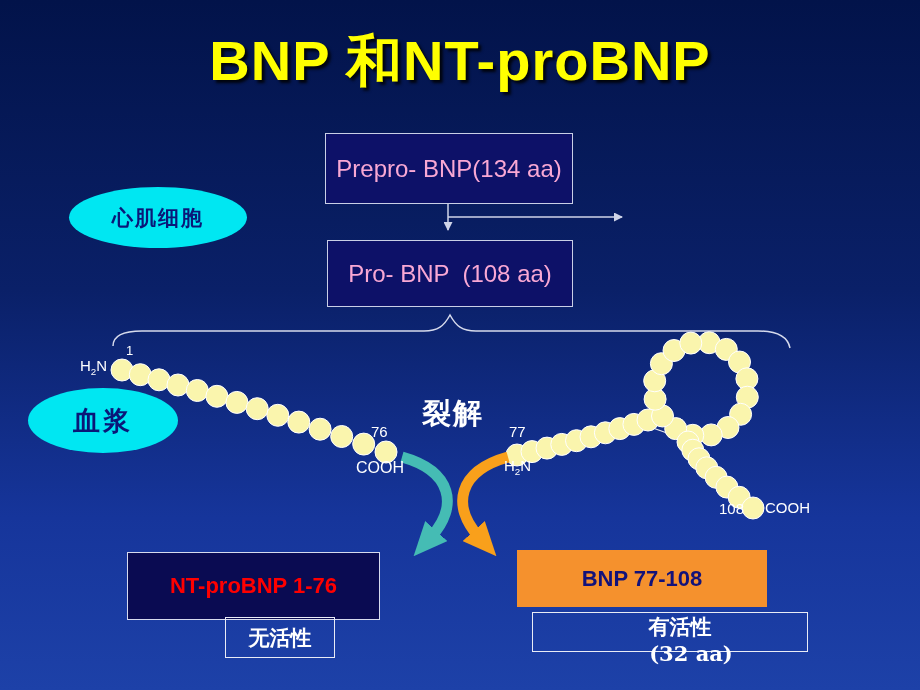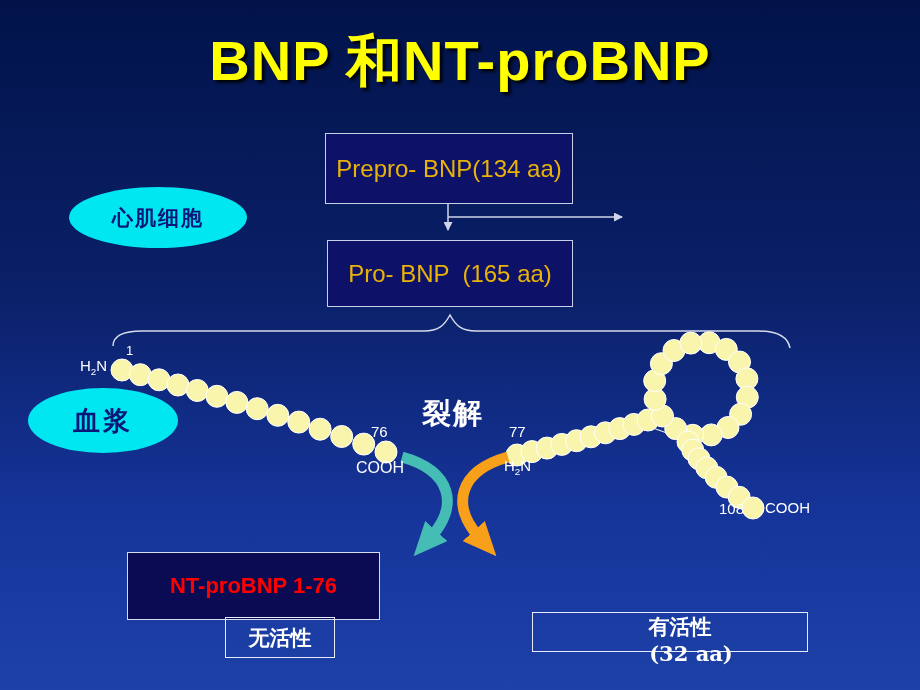--- a/index.html
+++ b/index.html
@@ -9,21 +9,21 @@
     font-family:"Liberation Sans",sans-serif;
   }
   .abs{position:absolute;}
   .title{
     top:24px;left:0;width:920px;text-align:center;
     font-size:56px;font-weight:bold;color:#ffff00;letter-spacing:1px;
     text-shadow:3px 3px 3px rgba(0,0,0,0.85);
   }
   .box{
     position:absolute;display:flex;align-items:center;justify-content:center;
-    border:1.5px solid #c9cfe6;background:#0d1168;color:#eab308;
+    border:1.5px solid #c9cfe6;background:#0d1168;color:#f9a8d4;
     white-space:pre;box-sizing:border-box;
   }
   .box-prepro{left:325px;top:133px;width:248px;height:71px;font-size:24px;}
   .box-signal{left:635px;top:175px;width:233px;height:80px;font-size:22px;}
   .box-pro{left:327px;top:240px;width:246px;height:67px;font-size:24px;}
   .box-nt{
     left:127px;top:552px;width:253px;height:68px;background:#0a0b52;
     border-color:#d7dbee;color:#ff0000;font-weight:bold;font-size:22px;
   }
   .box-bnp{
@@ -133,36 +133,37 @@
         <circle cx="753.0" cy="508.0" r="11" class="bead"></circle>
       </g>
 
     <path d="M402 457 C452 471 459 506 431 537" stroke="#45bcb4" stroke-width="11" fill="none" marker-end="url(#arrTeal)"></path>
     <path d="M508 457 C458 471 451 506 479 537" stroke="#f9a01b" stroke-width="11" fill="none" marker-end="url(#arrOrange)"></path>
   </svg>
 
   <div class="abs title">BNP 和NT-proBNP</div>
 
   <div class="box box-prepro">Prepro- BNP(134 aa)</div>
-  <div class="box box-pro">Pro- BNP  (165 aa)</div>
+  <div class="box box-pro">Pro- BNP  (108 aa)</div>
 
   <div class="ellipse el-cardio">心肌细胞</div>
   <div class="ellipse el-plasma">血浆</div>
 
   <div class="abs cleavage">裂解</div>
 
   <span class="lbl" style="left:80px;top:357px;"><span>H</span><sub>2</sub><span>N</span></span>
   <span class="lbl" style="left:126px;top:343px;font-size:13px;">1</span>
   <span class="lbl" style="left:371px;top:423px;">76</span>
   <span class="lbl" style="left:356px;top:459px;font-size:16px;">COOH</span>
   <span class="lbl" style="left:509px;top:423px;">77</span>
   <span class="lbl" style="left:504px;top:457px;"><span>H</span><sub>2</sub><span>N</span></span>
   <span class="lbl" style="left:719px;top:500px;">108</span>
   <span class="lbl" style="left:765px;top:499px;">COOH</span>
 
   <div class="box box-nt">NT-proBNP 1-76</div>
+  <div class="box box-bnp">BNP 77-108</div>
   <div class="box box-status box-inactive">无活性</div>
   <div class="box box-status box-active">
     <span>有活性</span>
     <span class="extra">(32 aa)</span>
   </div>
 
 </div>
 
 </body></html>

